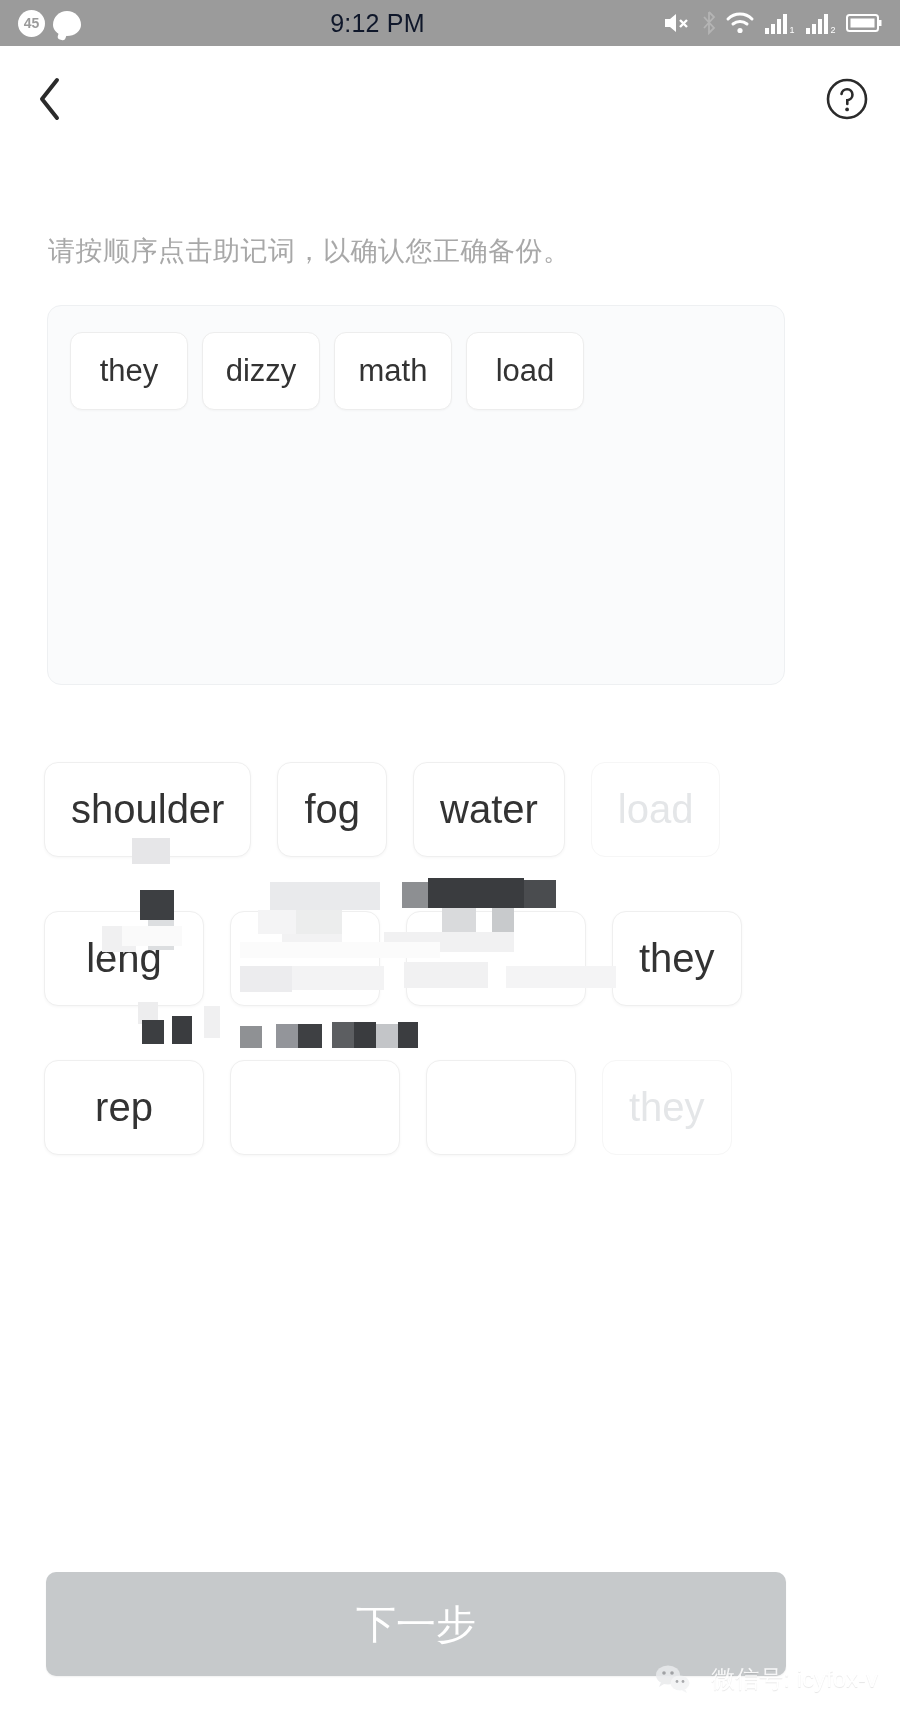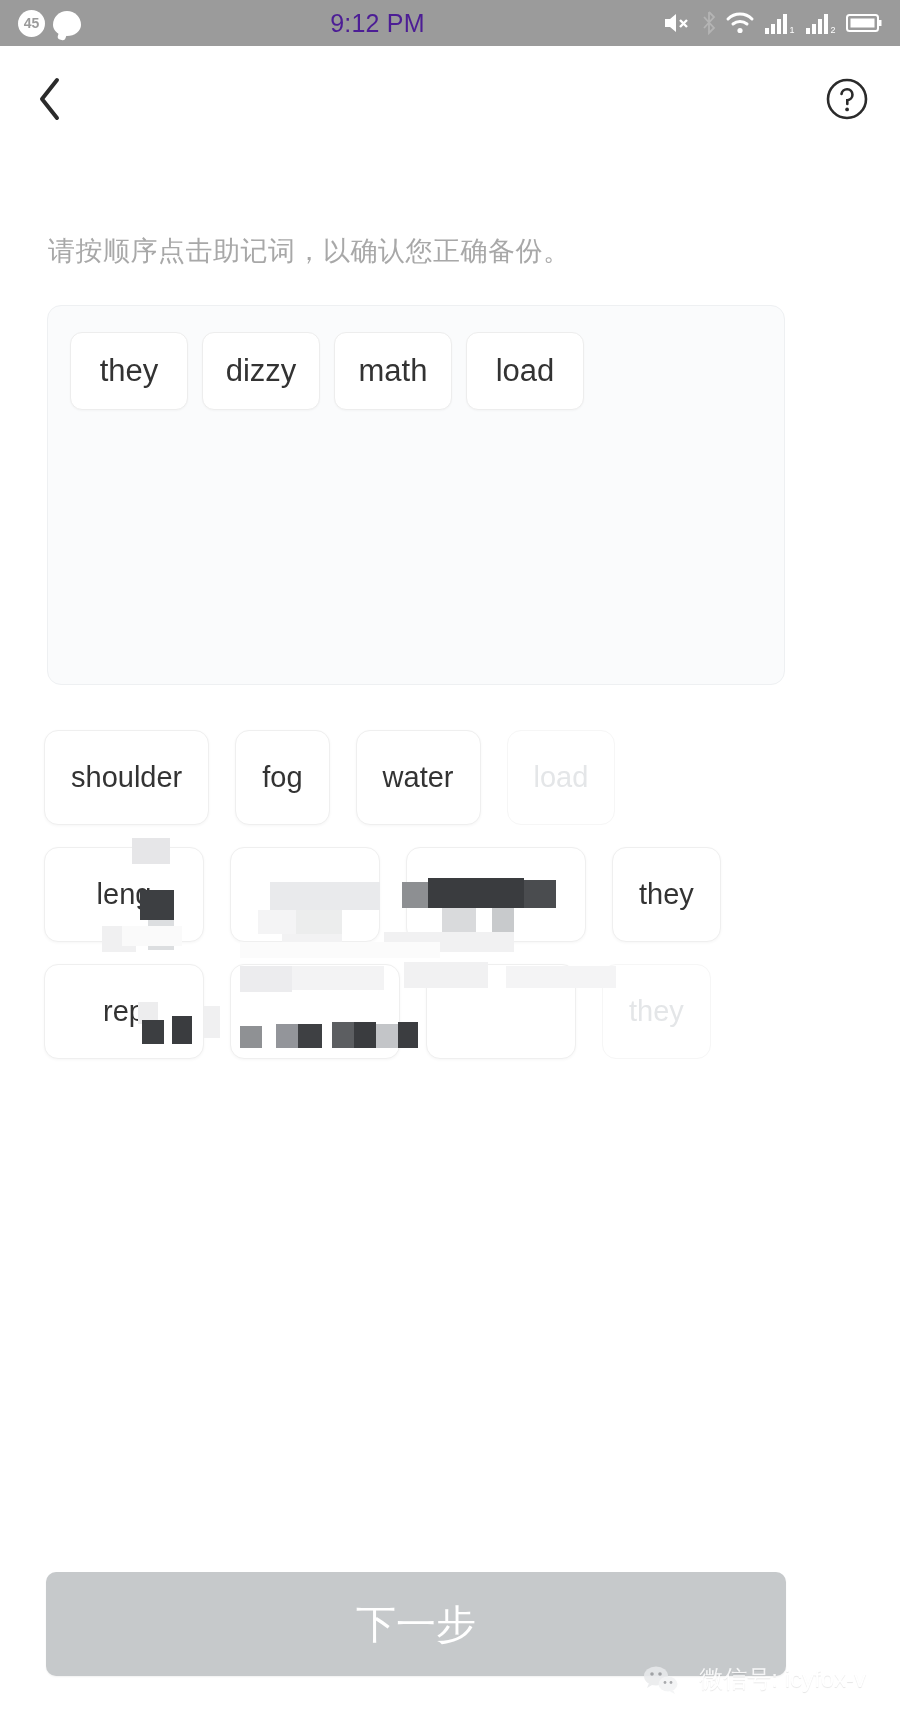--- a/index.html
+++ b/index.html
@@ -56,21 +56,21 @@
     content: "";
     position: absolute;
     bottom: -4px; left: 5px;
     width: 8px; height: 8px;
     background: #ffffff;
     border-radius: 0 0 3px 3px;
     transform: rotate(18deg);
   }
 
   .sb-time {
-    color: #4c1d95;
+    color: #0f172a;
     font-size: 25px;
     letter-spacing: 0.2px;
     font-family: "Liberation Sans", sans-serif;
     margin-left: 11px;
   }
 
   .sb-icon { display: block; }
 
   
   .nav-bar {
@@ -160,26 +160,27 @@
   }
   .bank-chip {
     background: #ffffff;
     border: 1px solid #efefef;
     border-radius: 14px;
     height: 95px;
     padding: 8px 26px;
     display: flex;
     align-items: center;
     justify-content: center;
-    font-size: 29px;
+    font-size: 40px;
     color: #333333;
     box-shadow: 0 1px 3px rgba(0,0,0,0.04);
     cursor: pointer;
     white-space: nowrap;
     position: relative;
+    margin-top: 32px;
   }
   .bank-chip.used {
     color: #e4e6e8;
     border-color: #f6f6f6;
     box-shadow: none;
     cursor: default;
   }
   .bank-chip.blank {
     color: transparent;
   }
@@ -205,23 +206,23 @@
     display: flex;
     align-items: center;
     justify-content: center;
     cursor: pointer;
     box-shadow: 0 1px 2px rgba(0,0,0,0.06);
   }
 
   
   .watermark {
     position: absolute;
-    right: 34px; bottom: 20px;
-    display: flex;
-    align-items: flex-end;
+    right: 22px; bottom: 20px;
+    display: flex;
+    align-items: center;
     gap: 20px;
     opacity: 0.85;
   }
   .wm-text {
     font-size: 24px;
     color: #ffffff;
     text-shadow: 0 1px 1px rgba(0,0,0,0.12);
     white-space: nowrap;
   }
 </style>

